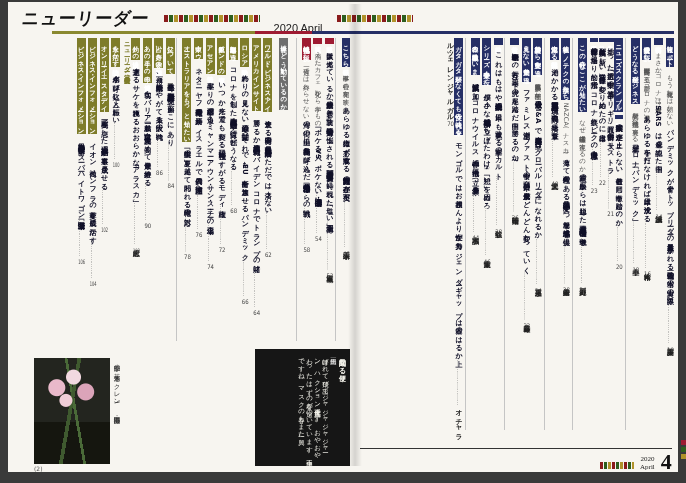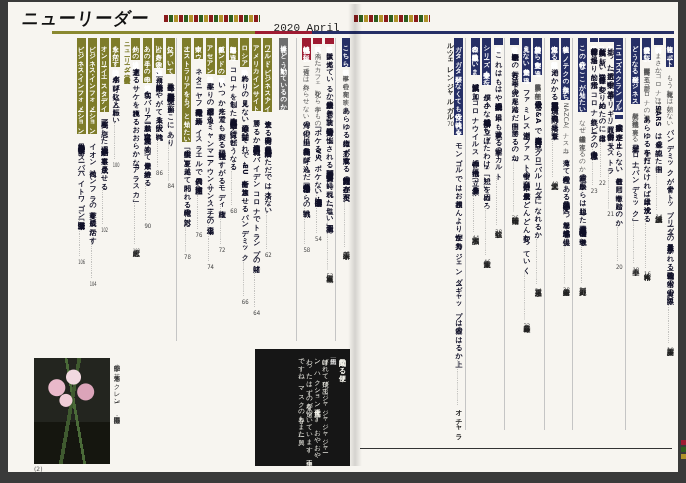--- a/index.html
+++ b/index.html
@@ -4,21 +4,21 @@
 <style>
   html,body{margin:0;padding:0;}
   body{width:686px;height:483px;overflow:hidden;background:#3a3a3a;position:relative;
        font-family:"DejaVu Sans","Liberation Sans",sans-serif;}
   .spread{position:absolute;left:8px;top:2px;width:670px;height:470px;background:#f7f5f0;}
   
   .hdr{position:absolute;left:14px;top:4px;height:24px;display:flex;align-items:center;gap:14px;}
   .logo{font-size:17px;font-weight:900;letter-spacing:1px;transform:skewX(-8deg);color:#111;}
   .deco{height:7px;background:repeating-linear-gradient(90deg,#8a1b1b 0 4px,#f7f5f0 4px 5px,#2e5e1e 5px 9px,#f7f5f0 9px 10px,#b0922a 10px 14px,#f7f5f0 14px 15px);}
   .deco.d1{width:96px;} .deco.d2{width:76px;}
-  .issue{font-family:Liberation Mono, monospace;font-size:11px;color:#222;margin-top:20px;}
+  .issue{font-family:Liberation Sans, sans-serif;font-size:11px;color:#222;margin-top:20px;}
   
   .rule{position:absolute;top:29px;height:3px;}
   .rule.olive{left:44px;width:203px;background:#8a8930;}
   .rule.red{left:247px;width:57px;background:#9e1b32;}
   .rule.navy{left:304px;width:362px;background:#262f66;}
   
   .fold{position:absolute;left:340px;top:2px;width:14px;height:462px;
         background:linear-gradient(90deg,rgba(0,0,0,0) 0%,rgba(0,0,0,0.14) 50%,rgba(0,0,0,0) 100%);}
   
   .toc{position:absolute;display:flex;flex-direction:row-reverse;justify-content:flex-start;
@@ -215,20 +215,28 @@
   <div class="photo"></div>
   <div class="photo-cap">
     <span>季節の花 木蓮(モクレン)</span>
     <span style="margin-top:6px">撮影・岡田清</span>
   </div>
   <div class="fig-label">(2)</div>
 
   <div class="url">http://www.newleader-magazine.com/</div>
 
   <div class="footer-rule"></div>
+  <div class="footer">
+    <span class="f-strip"></span>
+    <span class="f-issue">
+      <span>2020</span><br>
+      <span>April</span>
+    </span>
+    <span class="f-num">4</span>
+  </div>
 
   <div class="fold"></div>
 </div>
 
 <div class="edge-marks">
   <div style="background:#9e1b32"></div>
   <div style="background:#2e5e1e"></div>
   <div style="background:#b0922a"></div>
 </div>
 

